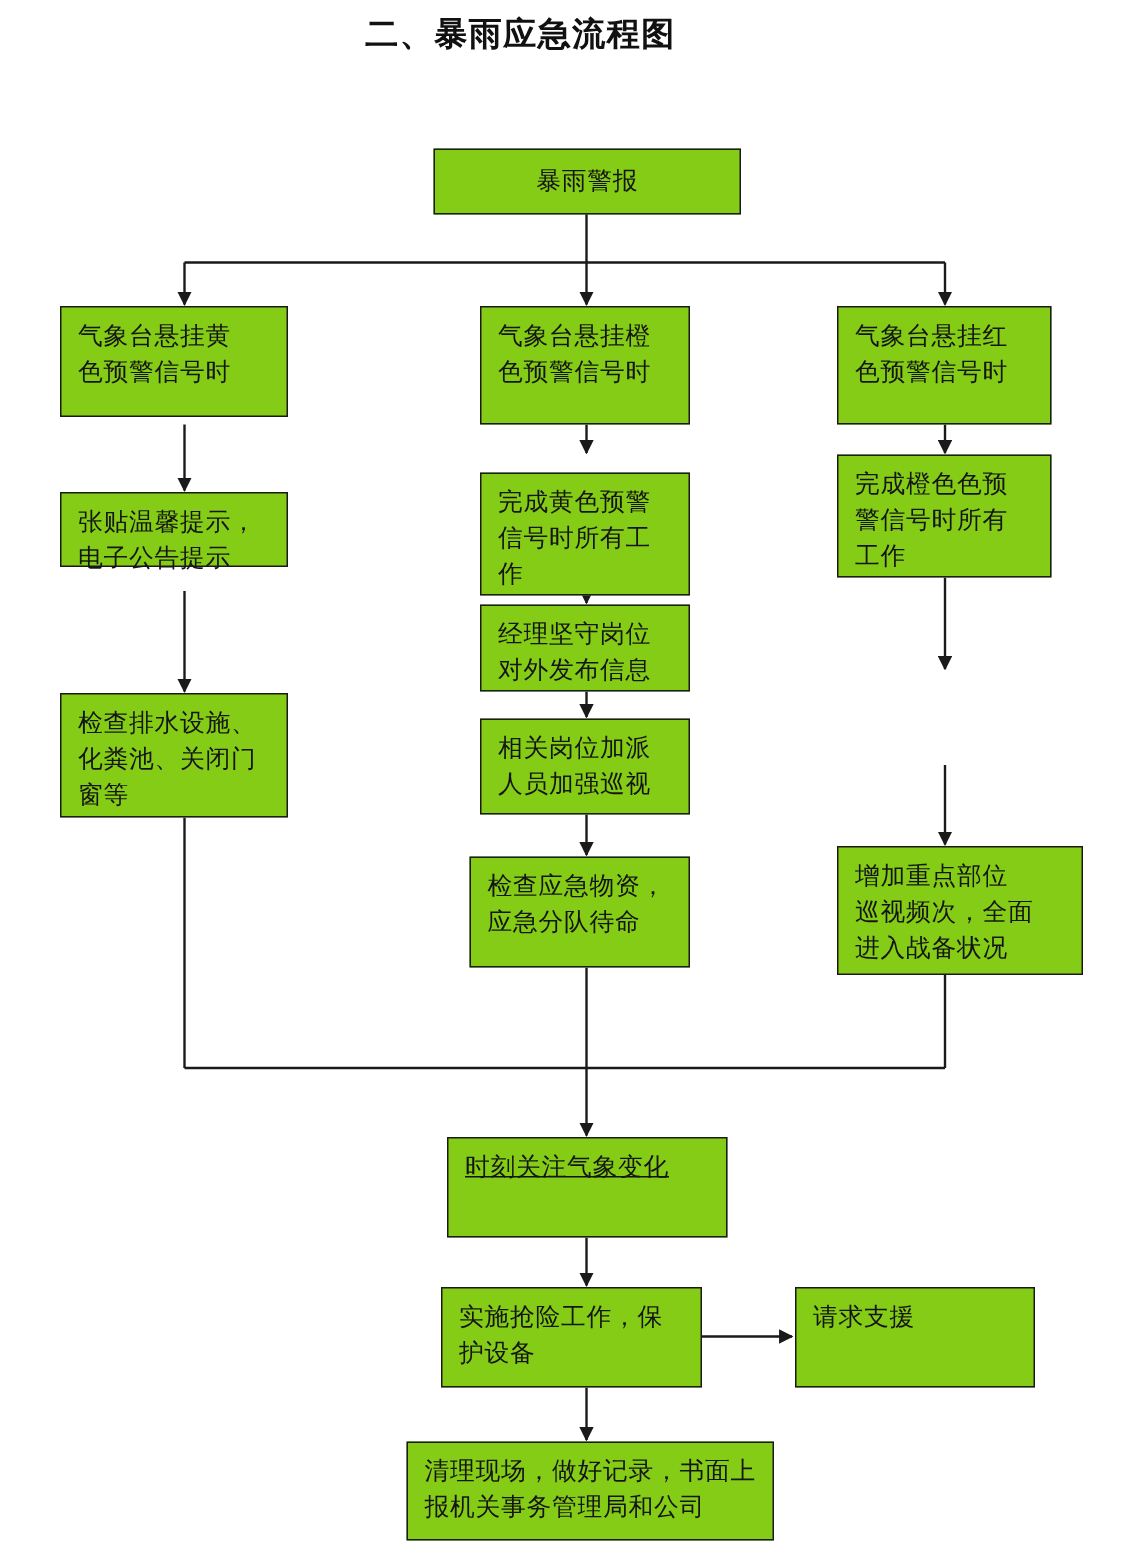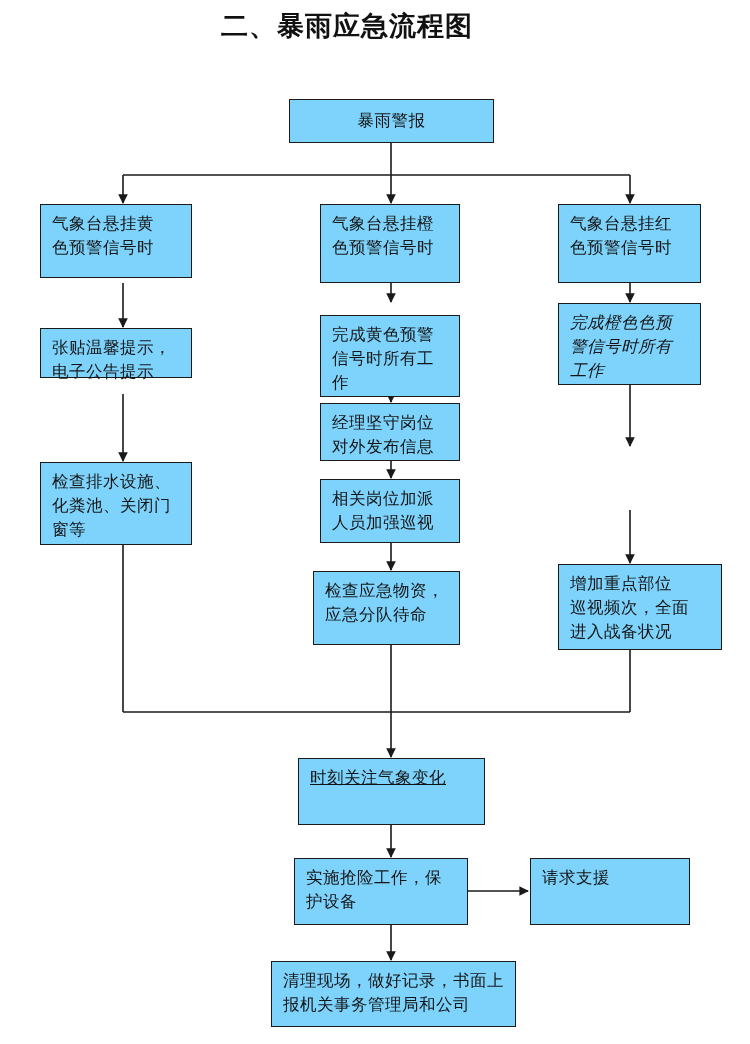--- a/index.html
+++ b/index.html
@@ -13,30 +13,30 @@
   }
   #canvas{position:absolute;left:0;top:0;width:750px;height:1044px;}
   #svg-layer{position:absolute;left:0;top:0;width:750px;height:1044px;pointer-events:none;}
 
   .title{
     position:absolute;
     left:0;top:8px;width:694px;
     text-align:center;
     font-family:"Liberation Sans","DejaVu Sans",sans-serif;
     font-weight:bold;
-    font-size:27px;
+    font-size:22px;
     letter-spacing:1px;
     color:#111;
   }
 
   .node{
     position:absolute;
     box-sizing:border-box;
     border:1.6px solid #1a1a1a;
-    background:#7dd3fc;
+    background:#84cc16;
     display:flex;
     align-items:flex-start;
     justify-content:flex-start;
   }
   .node .txt{
     display:block;
     width:100%;
     padding:7px 9px 0 11px;
     font-size:16.5px;
     line-height:1.45;
@@ -139,21 +139,21 @@
   <div class="node" style="left:320px;top:479px;width:140px;height:64px;">
     <span class="txt">相关岗位加派
 人员加强巡视</span>
   </div>
 
   <div class="node" style="left:313px;top:571px;width:147px;height:74px;">
     <span class="txt">检查应急物资，
 应急分队待命</span>
   </div>
 
-  <div class="node" style="left:558px;top:303px;width:143px;height:82px;font-style:italic;">
+  <div class="node" style="left:558px;top:303px;width:143px;height:82px;">
     <span class="txt">完成橙色色预
 警信号时所有
 工作</span>
   </div>
 
 
   <div class="node" style="left:558px;top:564px;width:164px;height:86px;">
     <span class="txt">增加重点部位
 巡视频次，全面
 进入战备状况</span>

